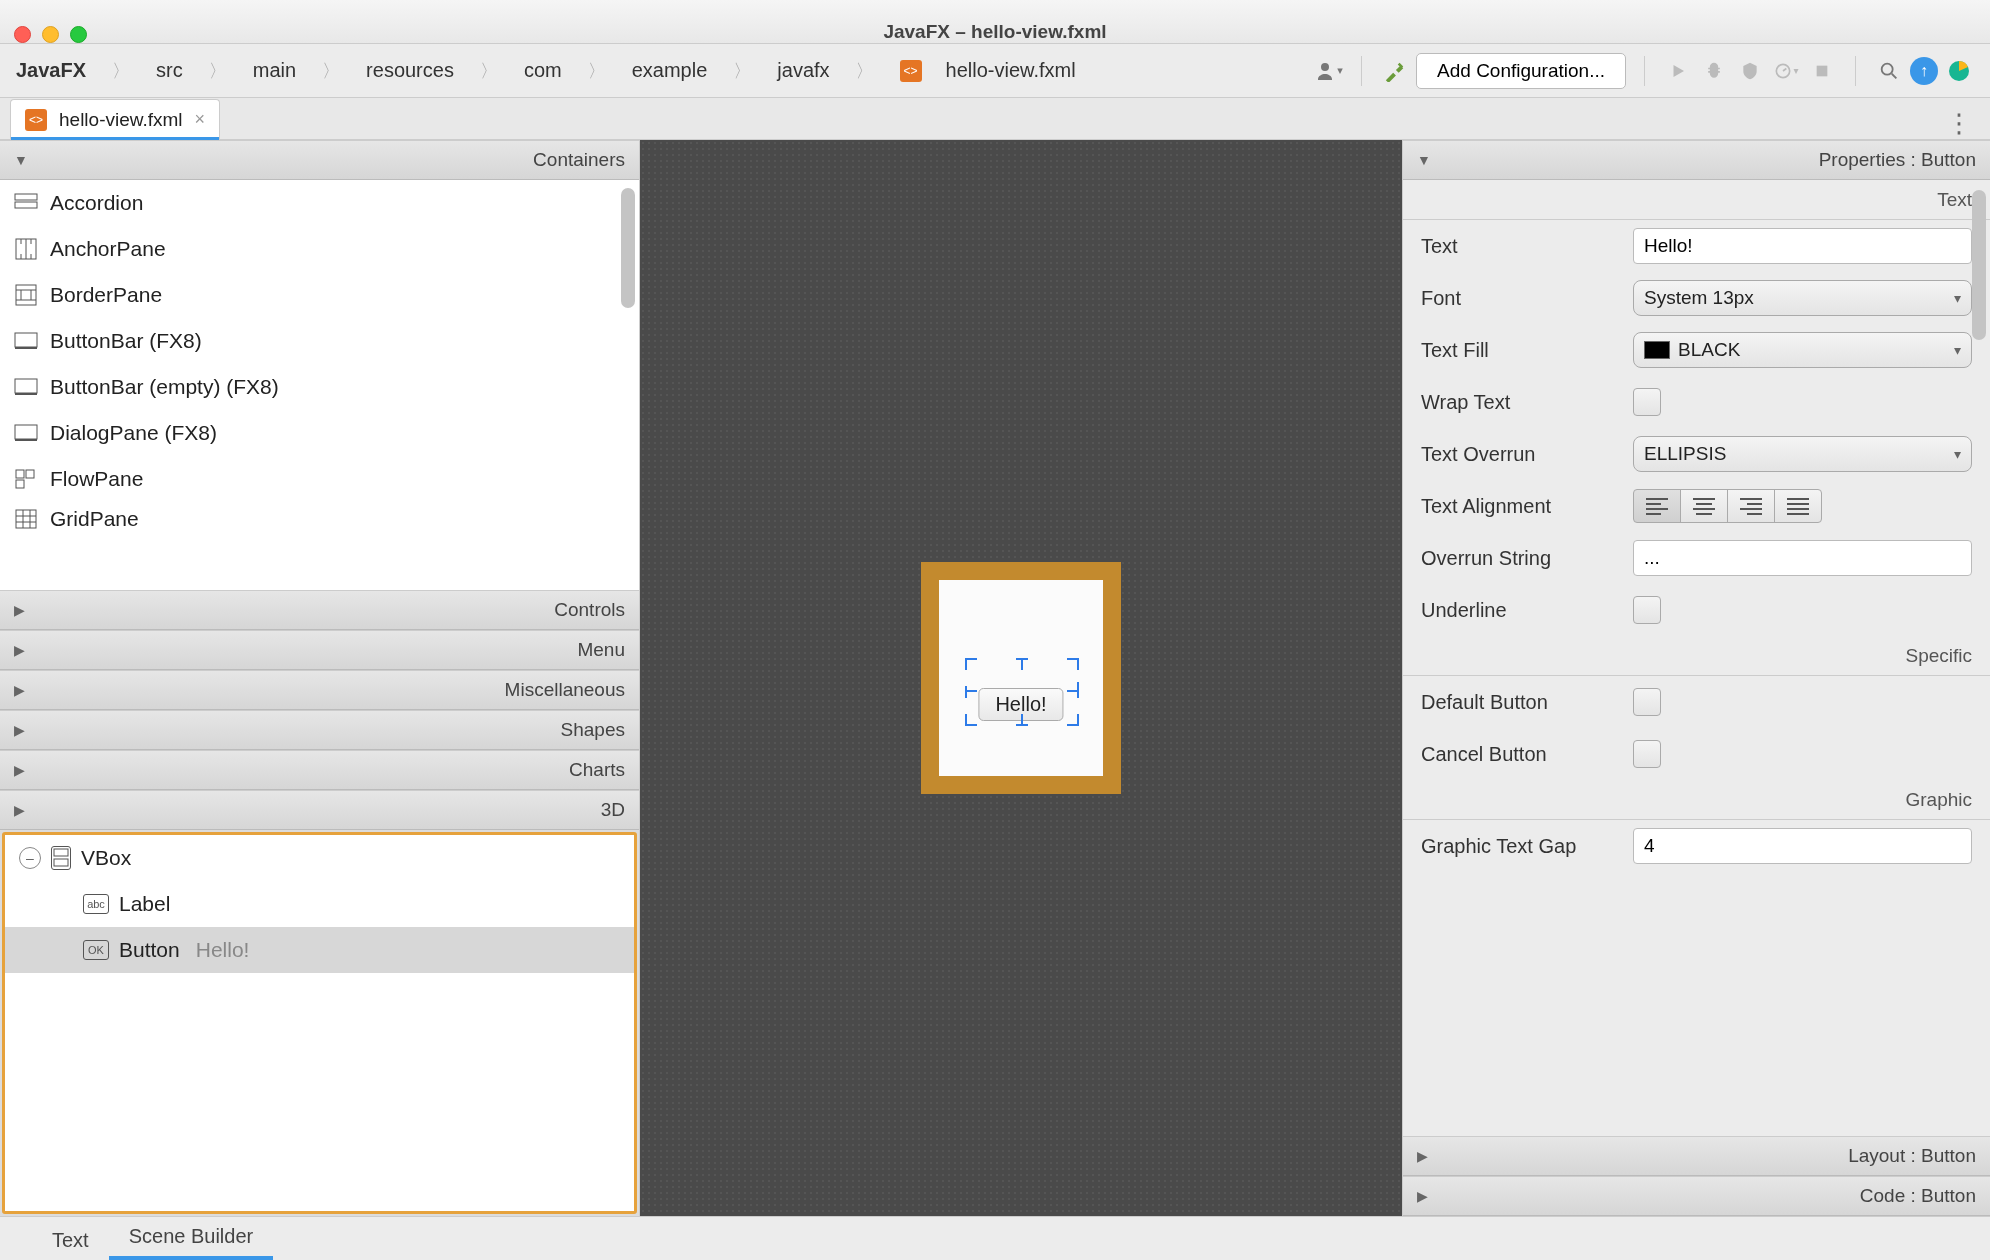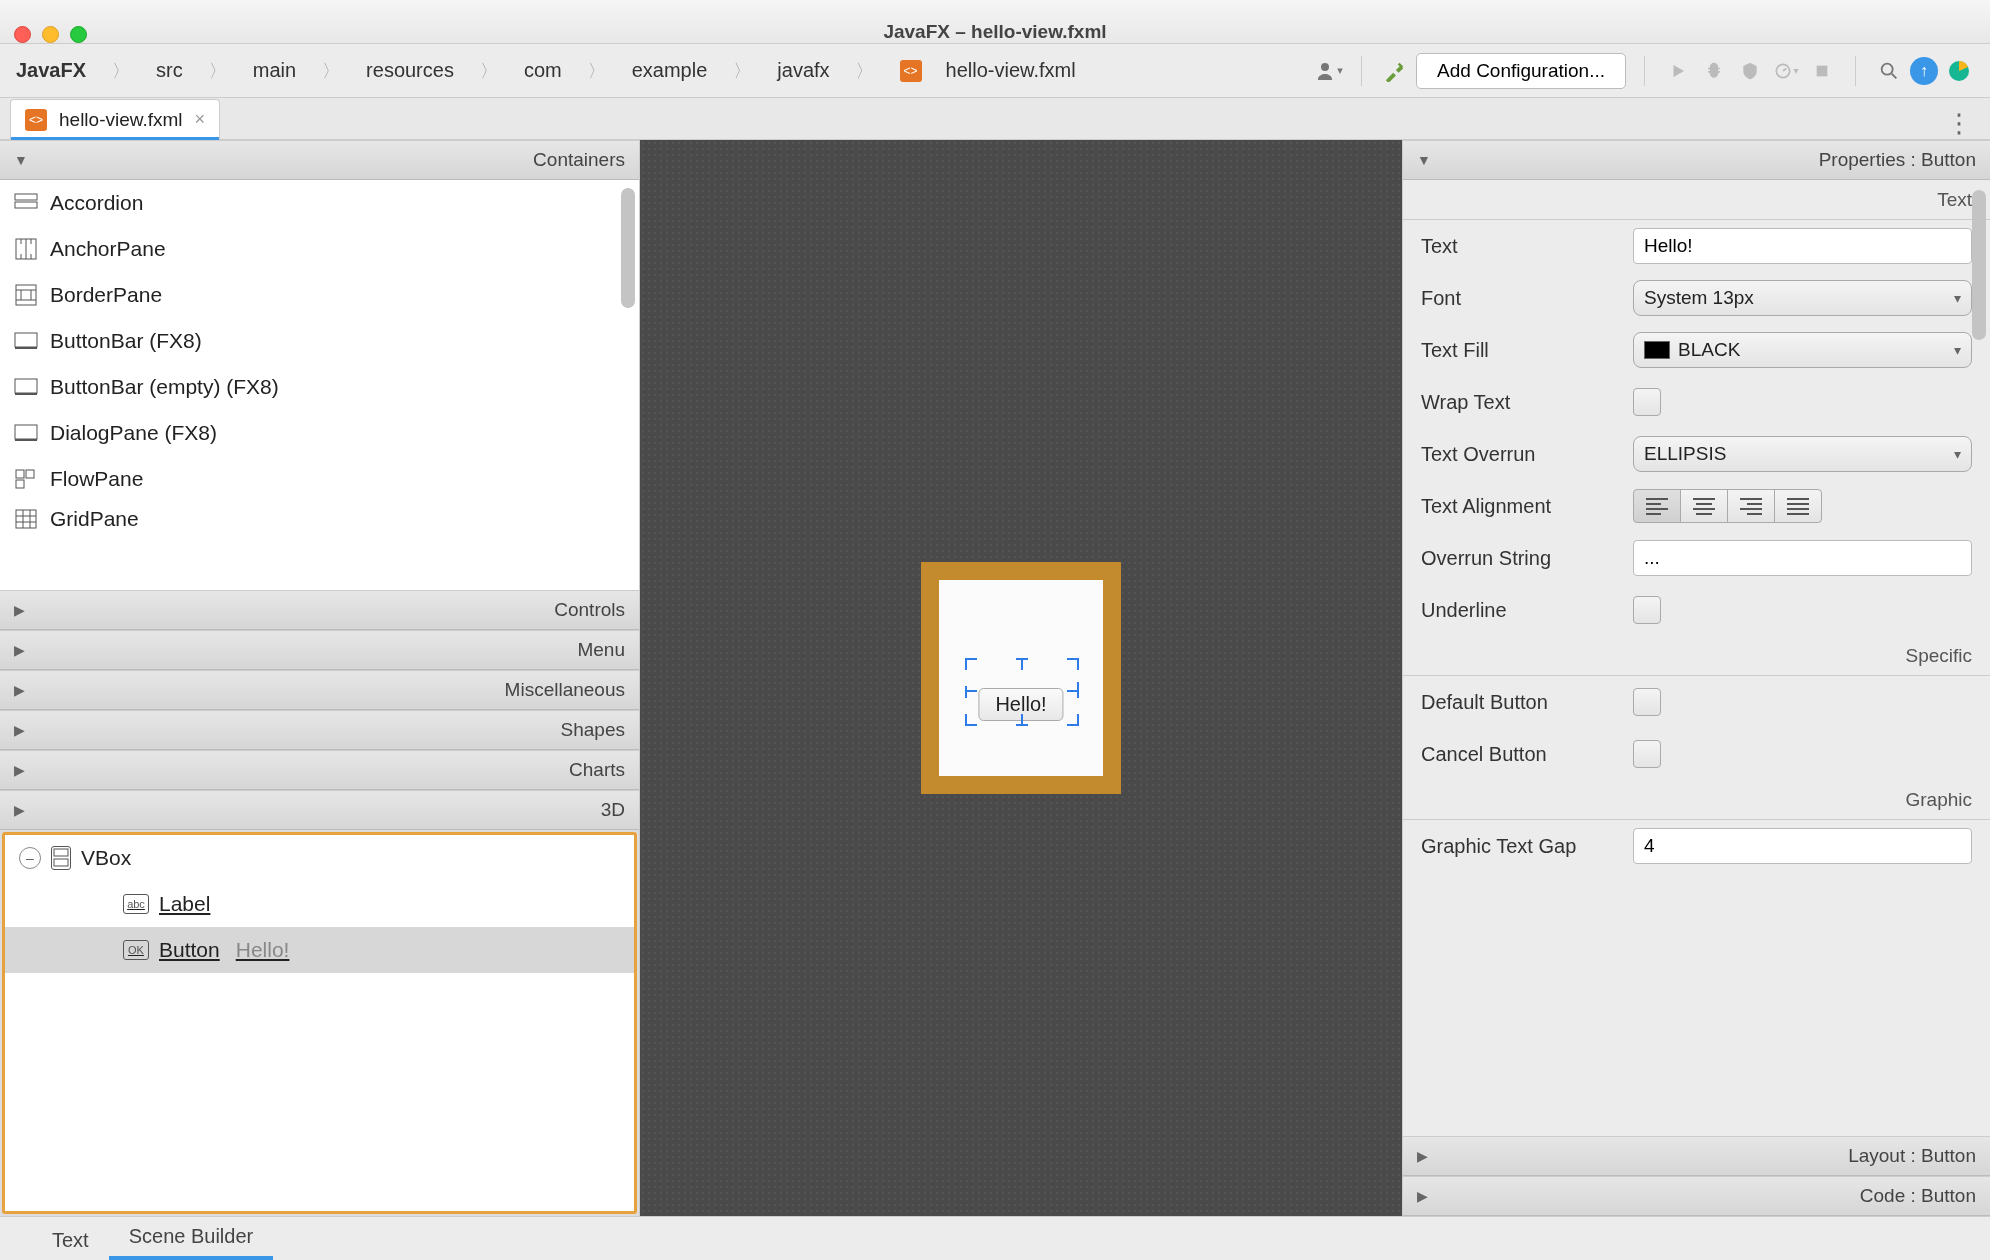--- a/index.html
+++ b/index.html
@@ -49,21 +49,21 @@
 .containers { background:#fff; overflow:hidden; position:relative; height:410px;}
 .containers .row { height:46px; display:flex; align-items:center; gap:12px; padding:0 14px; font-size:21px; color:#222;}
 .containers .row .ci { width:24px; height:24px; display:inline-flex; align-items:center; justify-content:center;}
 .scrollbar { position:absolute; right:4px; top:8px; width:14px; height:120px; background:#c4c4c4; border-radius:7px;}
 .graytxt { color:#888; margin-left:6px;}
 
 
 .hier { background:#fff; flex:1; border:3px solid #e6a23c; border-radius:3px; margin:2px;}
 .hier .hrow { height:46px; display:flex; align-items:center; gap:10px; padding:0 14px; font-size:21px;}
 .hier .hrow.sel { background:#d7d7d7;}
-.hier .ind2 { padding-left:118px;text-decoration:underline;}
+.hier .ind2 { padding-left:78px;}
 .hicon { width:26px; height:20px; border:1.5px solid #555; border-radius:3px; display:inline-flex; align-items:center; justify-content:center; font-size:11px; color:#555;}
 .collapse { width:22px; height:22px; border:1.5px solid #888; border-radius:50%; display:inline-flex; align-items:center; justify-content:center; font-size:14px; color:#666;}
 
 
 .frame { width:200px; height:232px; background:#c38a2e; z-index:1; display:flex; align-items:center; justify-content:center;}
 .inner { width:164px; height:196px; background:#fbfbfb; position:relative;}
 .hbtn { position:absolute; left:50%; top:108px; transform:translateX(-50%); padding:4px 16px; background:linear-gradient(#fafafa,#e8e8e8); border:1px solid #aaa; border-radius:5px; font-size:20px;}
 .handle { position:absolute; width:18px; height:18px; }
 .handle span { position:absolute; background:#2d7be8; }
 

